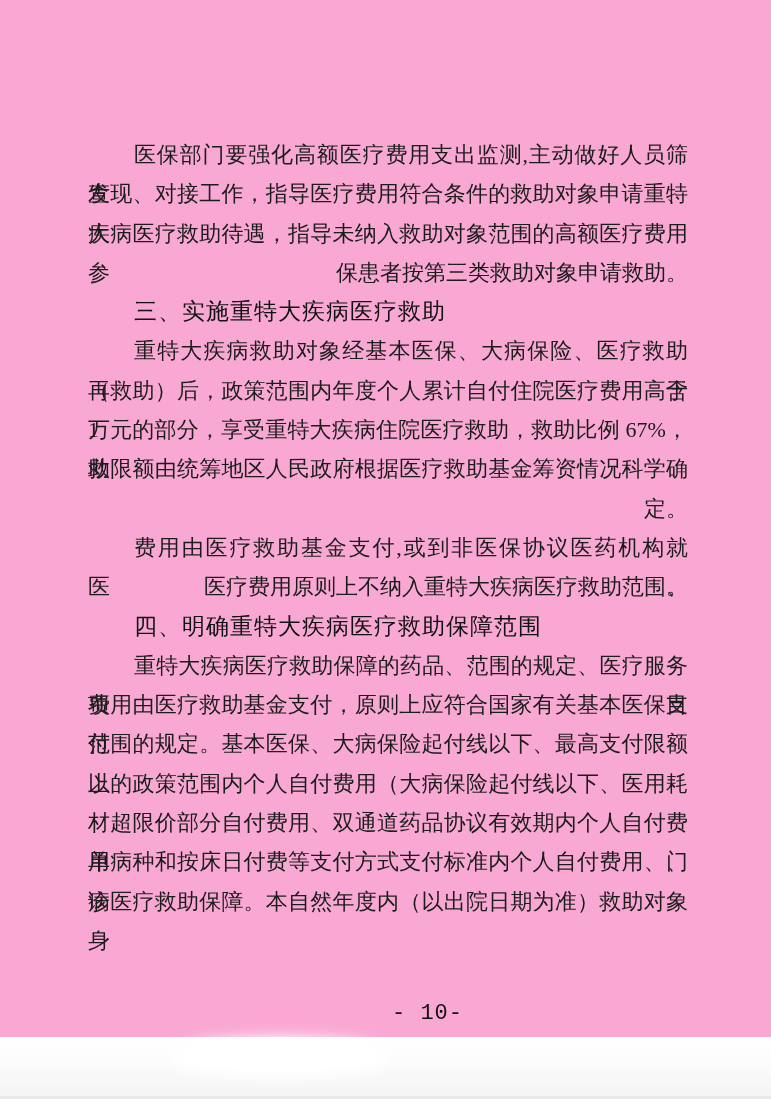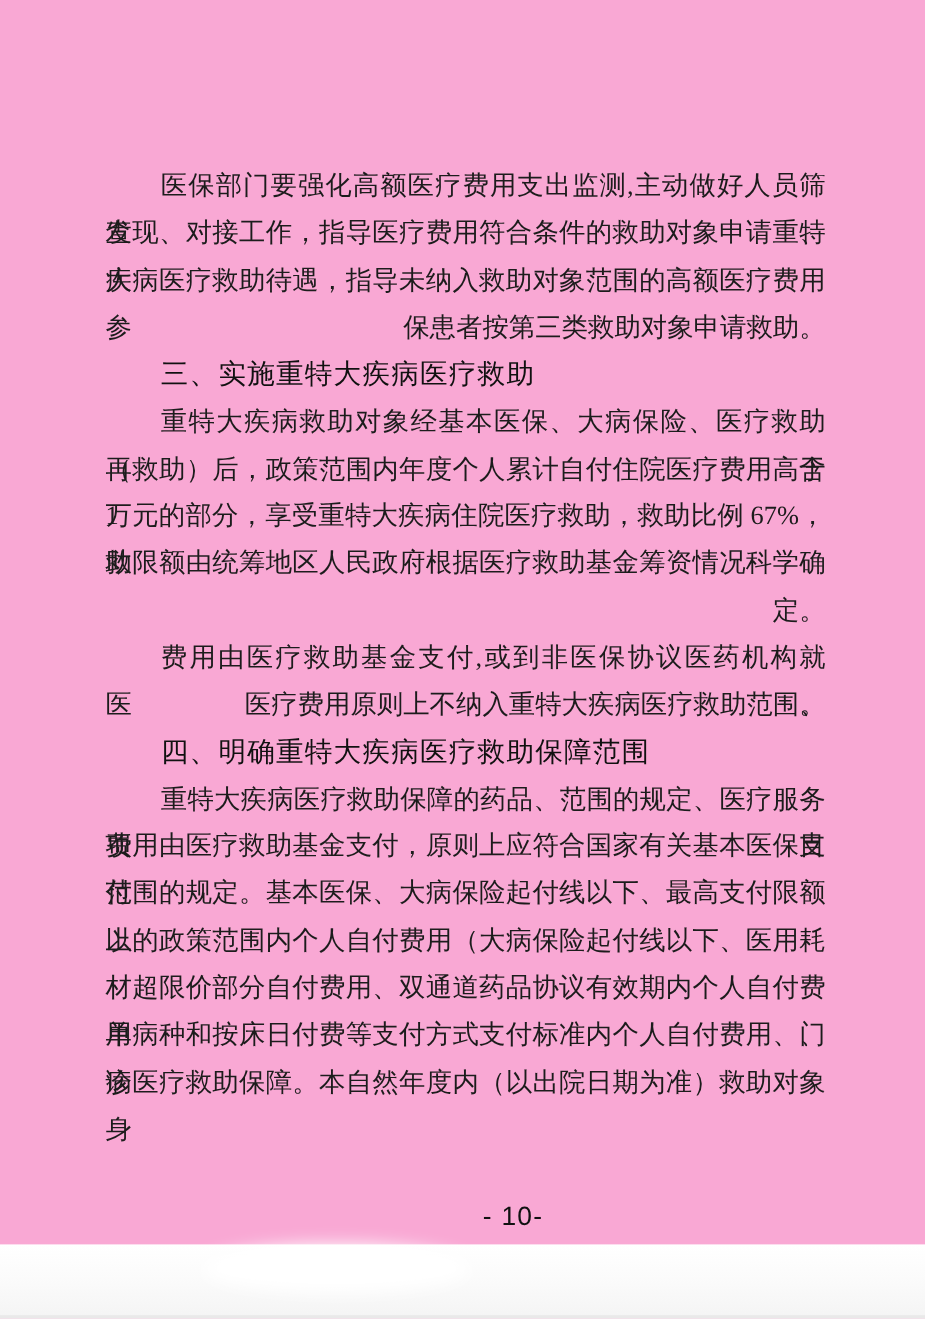--- a/index.html
+++ b/index.html
@@ -119,20 +119,20 @@
       <div class="line heading">四、明确重特大疾病医疗救助保障范围</div>
       <div class="line indent-justify">重特大疾病医疗救助保障的药品、范围的规定、医疗服务项目</div>
       <div class="line justify">费用由医疗救助基金支付，原则上应符合国家有关基本医保支付</div>
       <div class="line justify">范围的规定。基本医保、大病保险起付线以下、最高支付限额以</div>
       <div class="line justify">上的政策范围内个人自付费用（大病保险起付线以下、医用耗</div>
       <div class="line justify">材超限价部分自付费用、双通道药品协议有效期内个人自付费用、</div>
       <div class="line justify">单病种和按床日付费等支付方式支付标准内个人自付费用、门诊</div>
       <div class="line justify">病医疗救助保障。本自然年度内（以出院日期为准）救助对象身</div>
     </div>
 
-  <div class="page-number" style="color: rgb(17, 17, 17);">- 10-</div>
+  <div class="page-number" style="color: rgb(17, 17, 17); font-family: Liberation Mono, monospace;">- 10-</div>
 
   <div class="scan-shadow">
     <div class="scan-blob"></div>
     <div class="scan-edge"></div>
   </div>
 
 </div>
 
 </body></html>

